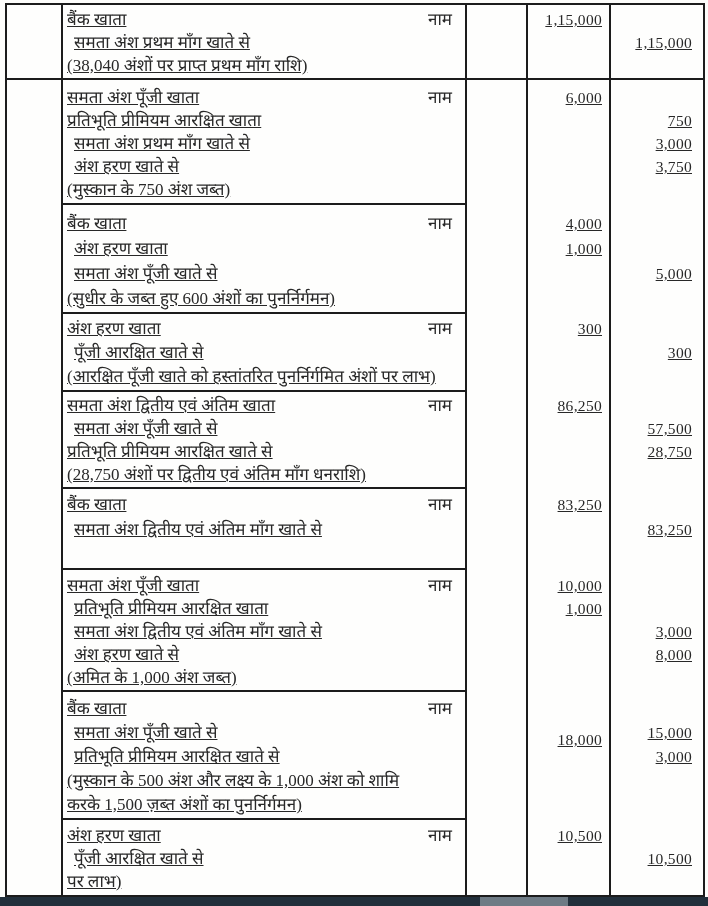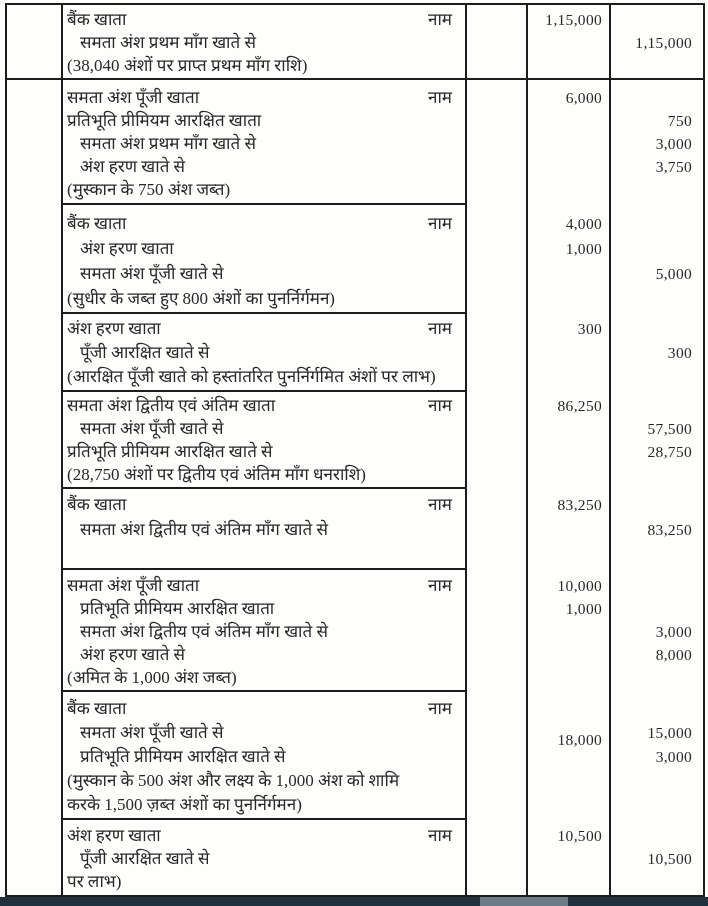--- a/index.html
+++ b/index.html
@@ -14,34 +14,34 @@
     position:absolute;left:5px;top:3px;width:700px;height:894px;
     box-sizing:border-box;border:2px solid var(--border,#1c1c1c);
     overflow:hidden;background:#fefefd;
   }
   .entry{
     display:grid;
     grid-template-columns:54px 404px 61px 83px 1fr;
     box-sizing:border-box;position:relative;
   }
   .cell{box-sizing:border-box;position:relative;overflow:hidden;}
-  .cell + .cell{border-left:2px solid var(--border,#1c1c1c);}
+  .cell + .cell{border-left:2px solid var(--border,#1c1c1c);text-decoration:underline;}
   
   .entry:not(.last) .cell.part{border-bottom:2px solid var(--border,#1c1c1c);}
   .entry:not(.last):not(.full-sep) .cell.part::after{
     content:"";position:absolute;left:-9px;bottom:0;width:9px;height:2px;
     background:var(--border,#1c1c1c);
   }
   
   .entry.full-sep .cell{border-bottom:2px solid var(--border,#1c1c1c);}
   .line{
     position:relative;white-space:nowrap;overflow:hidden;
     padding-left:4px;font-size:17px;
   }
-  .line.indent{padding-left:17px;}
+  .line.indent{padding-left:11px;}
   .dr-label{position:absolute;right:13px;top:0;}
   .amt{
     text-align:right;font-size:15.5px;letter-spacing:.3px;
     white-space:nowrap;overflow:hidden;
   }
   .cell.debit .amt{padding-right:7px;}
   .cell.credit .amt{padding-right:11px;}
   .bottom-bar{
     position:absolute;left:0;top:897px;width:708px;height:9px;
     background:var(--bar,#22303c);
@@ -99,21 +99,21 @@
           <div class="amt" style="height: 23px; line-height: 23px; padding-left: 7px;">3,750</div>
           <div class="amt" style="height: 23px; line-height: 23px;"></div>
         </div>
       </div>
       <div class="entry" style="height: 109px;">
         <div class="cell date" style="padding-top: 6px;"></div>
         <div class="cell part" style="padding-top: 6px;">
           <div class="line" style="height: 25px; line-height: 25px;"><span>बैंक खाता</span><span class="dr-label">नाम</span></div>
           <div class="line indent" style="height: 25px; line-height: 25px;"><span>अंश हरण खाता</span></div>
           <div class="line indent" style="height: 25px; line-height: 25px;"><span>समता अंश पूँजी खाते से</span></div>
-          <div class="line" style="height: 25px; line-height: 25px;"><span>(सुधीर के जब्त हुए 800 अंशों का पुनर्निर्गमन)</span></div>
+          <div class="line" style="height: 25px; line-height: 25px;"><span>(सुधीर के जब्त हुए 600 अंशों का पुनर्निर्गमन)</span></div>
         </div>
         <div class="cell lf" style="padding-top: 6px;"></div>
         <div class="cell debit" style="padding-top: 6px;">
           <div class="amt" style="height: 25px; line-height: 25px;">4,000</div>
           <div class="amt" style="height: 25px; line-height: 25px;">1,000</div>
           <div class="amt" style="height: 25px; line-height: 25px;"></div>
           <div class="amt" style="height: 25px; line-height: 25px;"></div>
         </div>
         <div class="cell credit" style="padding-top: 6px;">
           <div class="amt" style="height: 25px; line-height: 25px;"></div>

